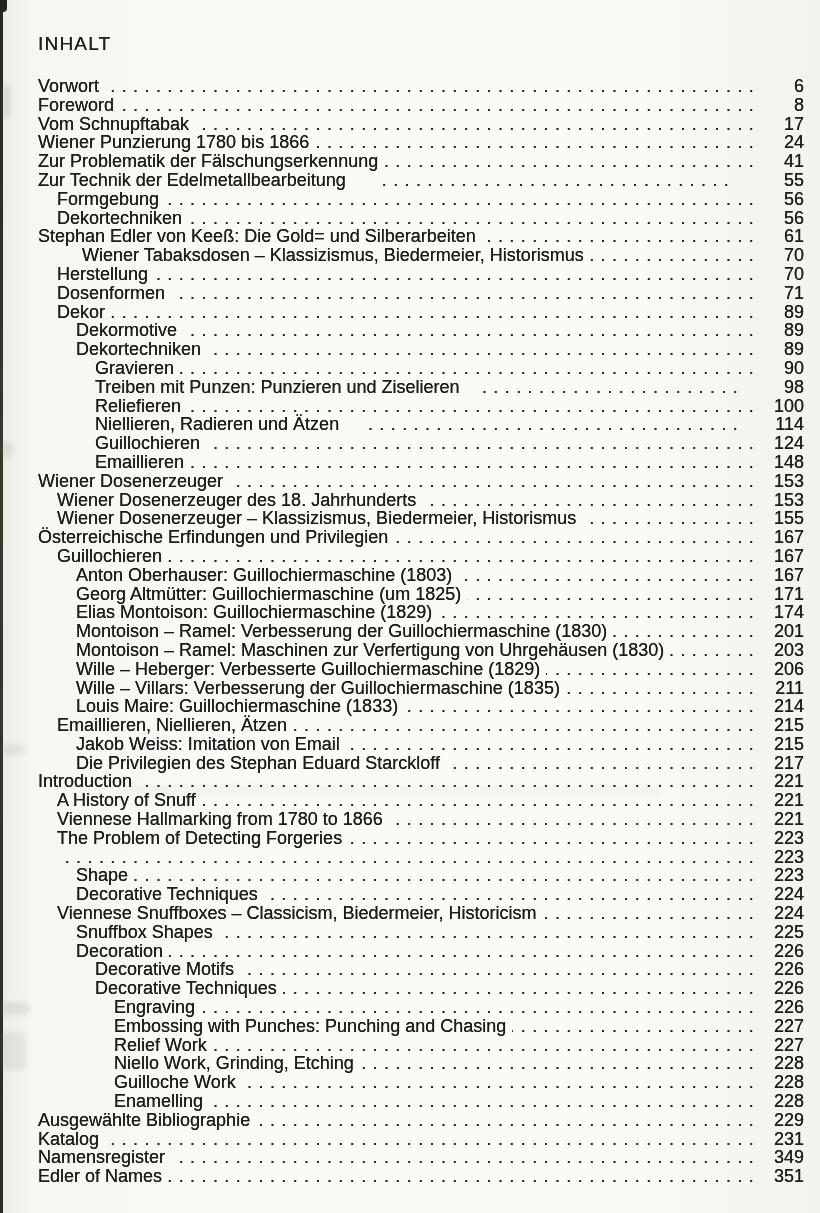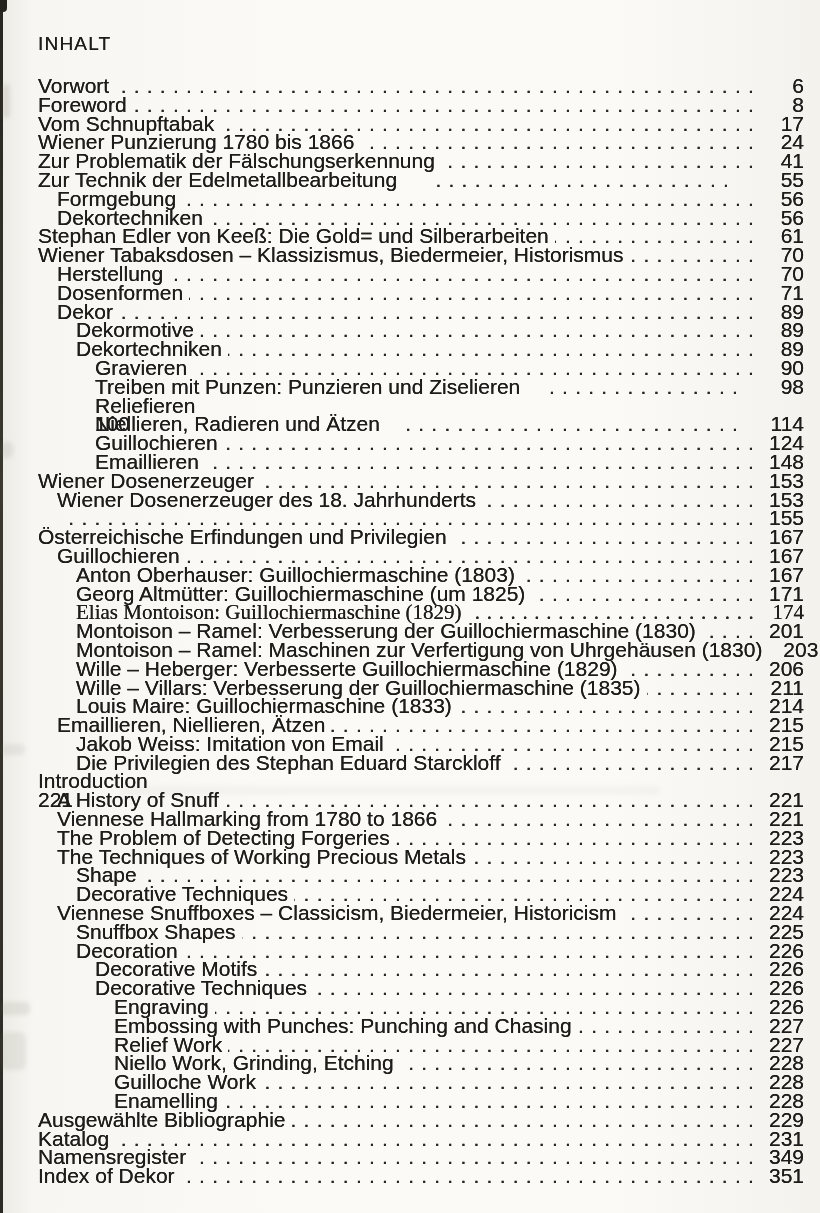--- a/index.html
+++ b/index.html
@@ -32,21 +32,21 @@
     padding: 27px 16px 0 38px;
   }
   .title {
     font-size: 19px;
     line-height: 26px;
     font-weight: 400;
     letter-spacing: 1.2px;
     margin: 4px 0 20px 0;
     text-shadow: 0 0 0.4px currentColor;
   }
-  .toc { font-size: 21px; }
+  .toc { font-size: 18px; }
   .row {
     display: flex;
     align-items: baseline;
     line-height: 18.8px;
     height: 18.8px;
     white-space: nowrap;
     text-shadow: 0 0 0.3px currentColor;
   }
   .label { flex: 0 0 auto; }
   .dots {
@@ -150,21 +150,21 @@
   </div>
 
   <div class="row" style="padding-left: 0px;">
     <span class="label">Stephan Edler von Keeß: Die Gold= und Silberarbeiten</span>
     <span class="dots">
           <span>. . . . . . . . . . . . . . . . . . . . . . . . . . . . . . . . . . . . . . . . . . . . . . . . . . . . . . . . . . . . . . . . . . . . . . . . . . . . . . . . . . . . . . . . . . . . . . . . . . . . . . . . . . . . . . . . . . . . . . . . . . . . . . . . . . . . . . . . . . . . . . . . . . . . . .</span>
         </span>
     <span class="pagenum">61</span>
   </div>
 
-  <div class="row" style="padding-left: 0px;">
+  <div class="row" style="padding-left: 0px; margin-left: 44px;">
     <span class="label">Wiener Tabaksdosen – Klassizismus, Biedermeier, Historismus</span>
     <span class="dots">
           <span>. . . . . . . . . . . . . . . . . . . . . . . . . . . . . . . . . . . . . . . . . . . . . . . . . . . . . . . . . . . . . . . . . . . . . . . . . . . . . . . . . . . . . . . . . . . . . . . . . . . . . . . . . . . . . . . . . . . . . . . . . . . . . . . . . . . . . . . . . . . . . . . . . . . . . .</span>
         </span>
     <span class="pagenum">70</span>
   </div>
 
   <div class="row" style="padding-left: 19px;">
     <span class="label">Herstellung</span>
     <span class="dots">
@@ -214,21 +214,21 @@
   </div>
 
   <div class="row" style="padding-left: 57px; gap: 16px;">
     <span class="label">Treiben mit Punzen: Punzieren und Ziselieren</span>
     <span class="dots">
           <span>. . . . . . . . . . . . . . . . . . . . . . . . . . . . . . . . . . . . . . . . . . . . . . . . . . . . . . . . . . . . . . . . . . . . . . . . . . . . . . . . . . . . . . . . . . . . . . . . . . . . . . . . . . . . . . . . . . . . . . . . . . . . . . . . . . . . . . . . . . . . . . . . . . . . . .</span>
         </span>
     <span class="pagenum">98</span>
   </div>
 
-  <div class="row" style="padding-left: 57px; flex-direction: column;">
+  <div class="row" style="padding-left: 57px;">
     <span class="label">Reliefieren</span>
     <span class="dots">
           <span>. . . . . . . . . . . . . . . . . . . . . . . . . . . . . . . . . . . . . . . . . . . . . . . . . . . . . . . . . . . . . . . . . . . . . . . . . . . . . . . . . . . . . . . . . . . . . . . . . . . . . . . . . . . . . . . . . . . . . . . . . . . . . . . . . . . . . . . . . . . . . . . . . . . . . .</span>
         </span>
     <span class="pagenum">100</span>
   </div>
 
   <div class="row" style="padding-left: 57px; gap: 16px;">
     <span class="label">Niellieren, Radieren und Ätzen</span>
     <span class="dots">
@@ -263,20 +263,21 @@
 
   <div class="row" style="padding-left: 19px;">
     <span class="label">Wiener Dosenerzeuger des 18. Jahrhunderts</span>
     <span class="dots">
           <span>. . . . . . . . . . . . . . . . . . . . . . . . . . . . . . . . . . . . . . . . . . . . . . . . . . . . . . . . . . . . . . . . . . . . . . . . . . . . . . . . . . . . . . . . . . . . . . . . . . . . . . . . . . . . . . . . . . . . . . . . . . . . . . . . . . . . . . . . . . . . . . . . . . . . . .</span>
         </span>
     <span class="pagenum">153</span>
   </div>
 
   <div class="row" style="padding-left: 19px;">
+    <span class="label">Wiener Dosenerzeuger – Klassizismus, Biedermeier, Historismus</span>
     <span class="dots">
           <span>. . . . . . . . . . . . . . . . . . . . . . . . . . . . . . . . . . . . . . . . . . . . . . . . . . . . . . . . . . . . . . . . . . . . . . . . . . . . . . . . . . . . . . . . . . . . . . . . . . . . . . . . . . . . . . . . . . . . . . . . . . . . . . . . . . . . . . . . . . . . . . . . . . . . . .</span>
         </span>
     <span class="pagenum">155</span>
   </div>
 
   <div class="row" style="padding-left: 0px;">
     <span class="label">Österreichische Erfindungen und Privilegien</span>
     <span class="dots">
           <span>. . . . . . . . . . . . . . . . . . . . . . . . . . . . . . . . . . . . . . . . . . . . . . . . . . . . . . . . . . . . . . . . . . . . . . . . . . . . . . . . . . . . . . . . . . . . . . . . . . . . . . . . . . . . . . . . . . . . . . . . . . . . . . . . . . . . . . . . . . . . . . . . . . . . . .</span>
@@ -301,21 +302,21 @@
   </div>
 
   <div class="row" style="padding-left: 38px;">
     <span class="label">Georg Altmütter: Guillochiermaschine (um 1825)</span>
     <span class="dots">
           <span>. . . . . . . . . . . . . . . . . . . . . . . . . . . . . . . . . . . . . . . . . . . . . . . . . . . . . . . . . . . . . . . . . . . . . . . . . . . . . . . . . . . . . . . . . . . . . . . . . . . . . . . . . . . . . . . . . . . . . . . . . . . . . . . . . . . . . . . . . . . . . . . . . . . . . .</span>
         </span>
     <span class="pagenum">171</span>
   </div>
 
-  <div class="row" style="padding-left: 38px; font-family: Liberation Serif, serif;">
+  <div class="row" style="padding-left: 38px;">
     <span class="label">Elias Montoison: Guillochiermaschine (1829)</span>
     <span class="dots">
           <span>. . . . . . . . . . . . . . . . . . . . . . . . . . . . . . . . . . . . . . . . . . . . . . . . . . . . . . . . . . . . . . . . . . . . . . . . . . . . . . . . . . . . . . . . . . . . . . . . . . . . . . . . . . . . . . . . . . . . . . . . . . . . . . . . . . . . . . . . . . . . . . . . . . . . . .</span>
         </span>
     <span class="pagenum">174</span>
   </div>
 
   <div class="row" style="padding-left: 38px;">
     <span class="label">Montoison – Ramel: Verbesserung der Guillochiermaschine (1830)</span>
     <span class="dots">
@@ -373,21 +374,21 @@
   </div>
 
   <div class="row" style="padding-left: 38px;">
     <span class="label">Die Privilegien des Stephan Eduard Starckloff</span>
     <span class="dots">
           <span>. . . . . . . . . . . . . . . . . . . . . . . . . . . . . . . . . . . . . . . . . . . . . . . . . . . . . . . . . . . . . . . . . . . . . . . . . . . . . . . . . . . . . . . . . . . . . . . . . . . . . . . . . . . . . . . . . . . . . . . . . . . . . . . . . . . . . . . . . . . . . . . . . . . . . .</span>
         </span>
     <span class="pagenum">217</span>
   </div>
 
-  <div class="row" style="padding-left: 0px; flex-direction: column;">
+  <div class="row" style="padding-left: 0px;">
     <span class="label">Introduction</span>
     <span class="dots">
           <span>. . . . . . . . . . . . . . . . . . . . . . . . . . . . . . . . . . . . . . . . . . . . . . . . . . . . . . . . . . . . . . . . . . . . . . . . . . . . . . . . . . . . . . . . . . . . . . . . . . . . . . . . . . . . . . . . . . . . . . . . . . . . . . . . . . . . . . . . . . . . . . . . . . . . . .</span>
         </span>
     <span class="pagenum">221</span>
   </div>
 
   <div class="row" style="padding-left: 19px;">
     <span class="label">A History of Snuff</span>
     <span class="dots">
@@ -406,21 +407,20 @@
 
   <div class="row" style="padding-left: 19px;">
     <span class="label">The Problem of Detecting Forgeries</span>
     <span class="dots">
           <span>. . . . . . . . . . . . . . . . . . . . . . . . . . . . . . . . . . . . . . . . . . . . . . . . . . . . . . . . . . . . . . . . . . . . . . . . . . . . . . . . . . . . . . . . . . . . . . . . . . . . . . . . . . . . . . . . . . . . . . . . . . . . . . . . . . . . . . . . . . . . . . . . . . . . . .</span>
         </span>
     <span class="pagenum">223</span>
   </div>
 
   <div class="row" style="padding-left: 19px;">
-    <span class="label">The Techniques of Working Precious Metals</span>
     <span class="dots">
           <span>. . . . . . . . . . . . . . . . . . . . . . . . . . . . . . . . . . . . . . . . . . . . . . . . . . . . . . . . . . . . . . . . . . . . . . . . . . . . . . . . . . . . . . . . . . . . . . . . . . . . . . . . . . . . . . . . . . . . . . . . . . . . . . . . . . . . . . . . . . . . . . . . . . . . . .</span>
         </span>
     <span class="pagenum">223</span>
   </div>
 
   <div class="row" style="padding-left: 38px;">
     <span class="label">Shape</span>
     <span class="dots">
           <span>. . . . . . . . . . . . . . . . . . . . . . . . . . . . . . . . . . . . . . . . . . . . . . . . . . . . . . . . . . . . . . . . . . . . . . . . . . . . . . . . . . . . . . . . . . . . . . . . . . . . . . . . . . . . . . . . . . . . . . . . . . . . . . . . . . . . . . . . . . . . . . . . . . . . . .</span>
@@ -542,20 +542,20 @@
 
   <div class="row" style="padding-left: 0px;">
     <span class="label">Namensregister</span>
     <span class="dots">
           <span>. . . . . . . . . . . . . . . . . . . . . . . . . . . . . . . . . . . . . . . . . . . . . . . . . . . . . . . . . . . . . . . . . . . . . . . . . . . . . . . . . . . . . . . . . . . . . . . . . . . . . . . . . . . . . . . . . . . . . . . . . . . . . . . . . . . . . . . . . . . . . . . . . . . . . .</span>
         </span>
     <span class="pagenum">349</span>
   </div>
 
   <div class="row" style="padding-left: 0px;">
-    <span class="label">Index of Dekor</span>
+    <span class="label">Edler of Names</span>
     <span class="dots">
           <span>. . . . . . . . . . . . . . . . . . . . . . . . . . . . . . . . . . . . . . . . . . . . . . . . . . . . . . . . . . . . . . . . . . . . . . . . . . . . . . . . . . . . . . . . . . . . . . . . . . . . . . . . . . . . . . . . . . . . . . . . . . . . . . . . . . . . . . . . . . . . . . . . . . . . . .</span>
         </span>
     <span class="pagenum">351</span>
   </div>
 </div>
 </div>
 
 </body></html>

